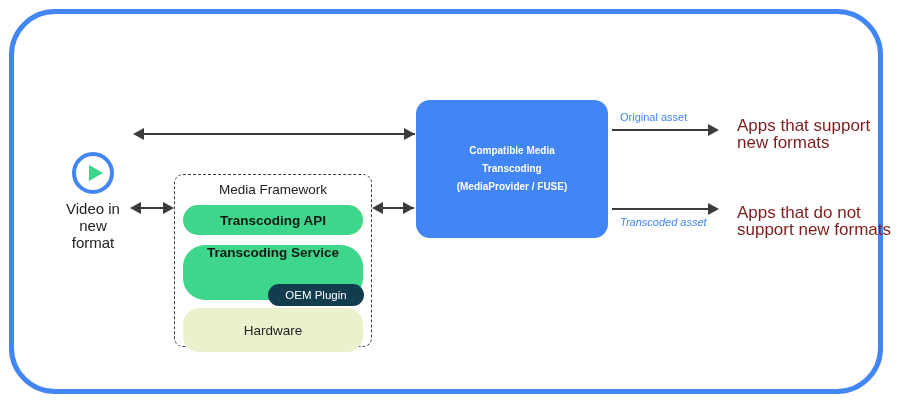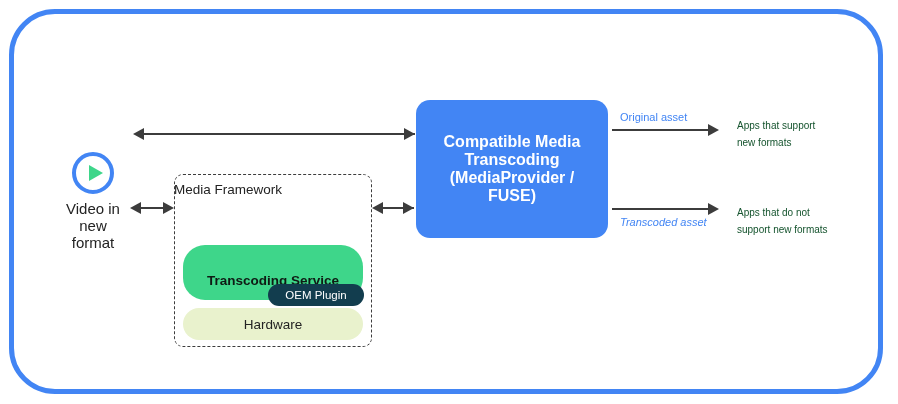--- a/index.html
+++ b/index.html
@@ -75,21 +75,21 @@
     box-sizing: border-box;
     border: 1.6px dashed #3c3c3c;
     border-radius: 9px;
     background: transparent;
   }
   .framework-title {
     position: absolute;
     left: 174px;
     top: 182px;
     width: 198px;
-    text-align: left;
+    text-align: center;
     font-size: 13.5px;
     color: #232323;
   }
 
   .fw-row {
     position: absolute;
     box-sizing: border-box;
     display: flex;
     align-items: center;
     justify-content: center;
@@ -107,27 +107,27 @@
     border-radius: 16px;
   }
   .row-service {
     left: 183px;
     top: 245px;
     width: 180px;
     height: 55px;
     background: #3ed68a;
     border-radius: 22px;
     align-items: flex-start;
-    padding-top: 28px;
+    padding-top: 0;
   }
   .row-hardware {
     left: 183px;
     top: 308px;
     width: 180px;
-    height: 32px;
+    height: 44px;
     background: #e9f2cd;
     border-radius: 16px;
     font-weight: normal;
     color: #232323;
     font-size: 13.5px;
   }
   .oem-pill {
     position: absolute;
     left: 268px;
     top: 284px;
@@ -152,21 +152,21 @@
     width: 192px;
     height: 138px;
     box-sizing: border-box;
     background: #4285f4;
     border-radius: 14px;
     display: flex;
     align-items: center;
     justify-content: center;
     text-align: center;
     color: #ffffff;
-    font-size: 16px;
+    font-size: 10px;
     font-weight: bold;
     line-height: 18px;
     white-space: pre-line;
     padding: 16px 8px;
   }
 
   
   .arrow-line {
     position: absolute;
     height: 2px;
@@ -209,22 +209,22 @@
     position: absolute;
     font-size: 11px;
     color: #4285f4;
     white-space: nowrap;
   }
   .lbl-original { left: 620px; top: 111px; }
   .lbl-transcoded { left: 620px; top: 216px; font-style: italic; }
 
   .apps-label {
     position: absolute;
-    font-size: 10px;
-    color: #14532d;
+    font-size: 17px;
+    color: #7f1d1d;
     line-height: 17px;
     white-space: pre-line;
   }
   .apps-top { left: 737px; top: 117px; }
   .apps-bottom { left: 737px; top: 193px; margin-top: 11px; }
 </style>
 </head>
 <body>
 
 <div id="canvas">
@@ -242,20 +242,21 @@
   <div class="head head-r arr-a-head-r"></div>
   <div class="head head-l arr-a-head-l"></div>
 
   <div class="arrow-line arr-top-line"></div>
   <div class="head head-r arr-top-head-r"></div>
   <div class="head head-l arr-top-head-l"></div>
 
   <div class="framework-box"></div>
   <div class="framework-title">Media Framework</div>
 
+  <div class="fw-row row-api">Transcoding API</div>
 
   <div class="fw-row row-service">Transcoding Service</div>
 
   <div class="oem-pill">OEM Plugin</div>
 
   <div class="fw-row row-hardware">Hardware</div>
 
   <div class="arrow-line arr-b-line"></div>
   <div class="head head-r arr-b-head-r"></div>
   <div class="head head-l arr-b-head-l"></div>

